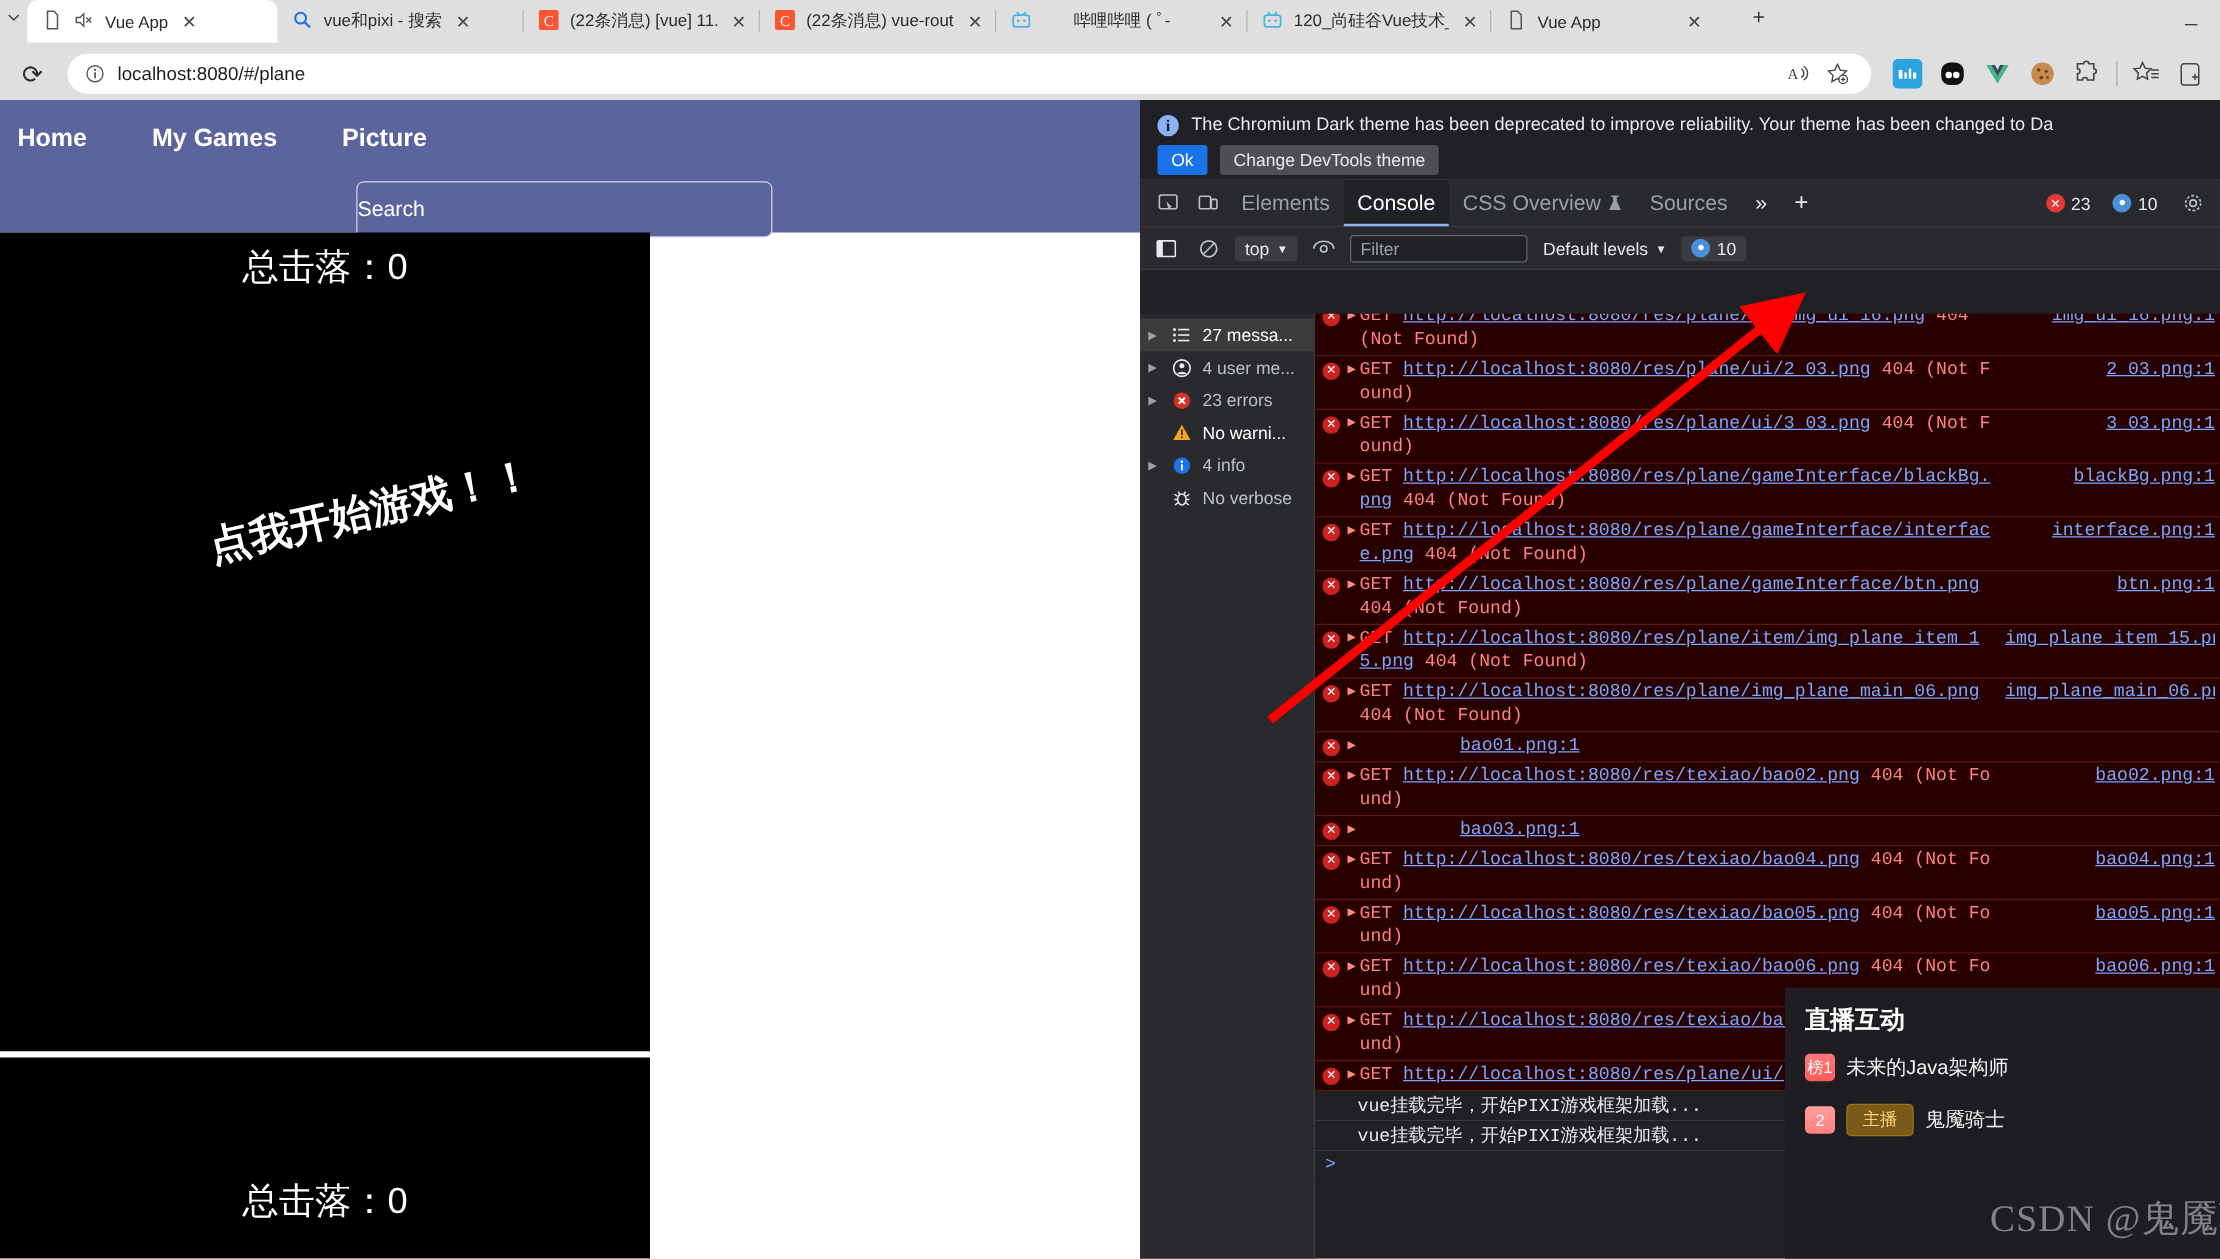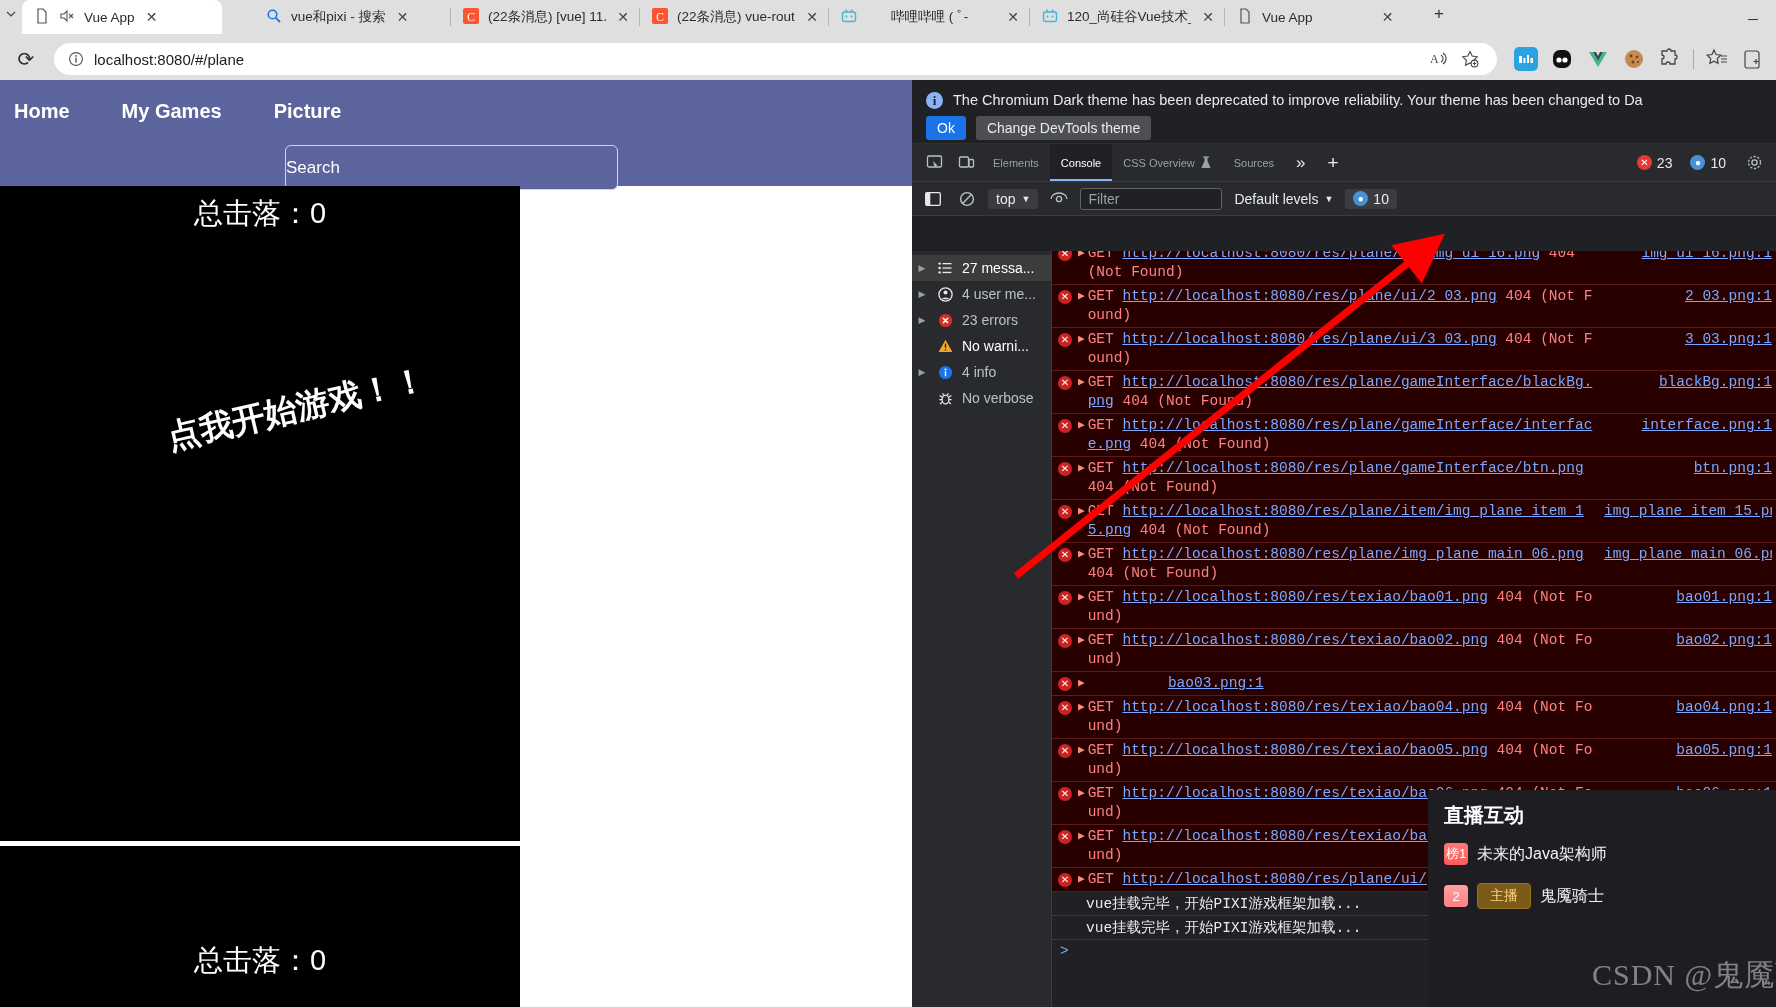--- a/index.html
+++ b/index.html
@@ -163,21 +163,21 @@
     height: 38px; display: flex; align-items: stretch;
     background: #292a2d; border-bottom: 1px solid #3c3c3c;
     padding-left: 6px;
   }
   .dt-tool-icon {
     width: 32px; display: flex; align-items: center; justify-content: center;
     color: #bdc1c6;
   }
   .dt-tab {
     display: flex; align-items: center; gap: 5px;
-    padding: 0 11px; font-size: 11px; color: #9aa0a6;
+    padding: 0 11px; font-size: 17px; color: #9aa0a6;
     position: relative;
   }
   .dt-tab.active { color: #ffffff; background: #202124; }
   .dt-tab.active::after {
     content: ''; position: absolute; left: 0; right: 0; bottom: 0;
     height: 2px; background: #8ab4f8;
   }
   .dt-tabs-right {
     margin-left: auto; display: flex; align-items: center; gap: 6px; padding-right: 6px;
   }
@@ -321,21 +321,21 @@
         <span class="tab-icon">
           <svg width="16" height="16" viewBox="0 0 16 16">
               <path d="M2 6 h3 l3-3 v10 l-3-3 H2 z" fill="none" stroke="#555" stroke-width="1.1"></path>
               <path d="M10 6 l4 4 M14 6 l-4 4" stroke="#555" stroke-width="1.1"></path>
             </svg>
         </span>
         <span class="tab-title">Vue App</span>
         <span class="tab-close">✕</span>
       </div>
 
-      <div class="tab" style="width:196px;margin-left:32px;">
+      <div class="tab" style="width:196px;">
         <span class="tab-icon">
           <svg width="16" height="16" viewBox="0 0 16 16">
               <circle cx="6.5" cy="6.5" r="4.3" fill="none" stroke="#1a73e8" stroke-width="1.6"></circle>
               <path d="M9.8 9.8 L14 14" stroke="#1a73e8" stroke-width="1.8"></path>
             </svg>
         </span>
         <span class="tab-title">vue和pixi - 搜索</span>
         <span class="tab-close">✕</span>
       </div>
 
@@ -787,26 +787,20 @@
             <a>http://localhost:8080/res/plane/img_</a><a>plane_main_06.png</a>
             <span class="log-404">404</span>
             <span class="log-404">(Not Found)</span>
           </span>
           <span class="log-src">img_plane_main_06.png:1</span>
         </div>
 
         <div class="log-row">
           <span class="err-ico">✕</span>
           <span class="exp-tri">▶</span>
-          <span class="log-main">
-            <span>GET</span>
-            <a>http://localhost:8080/res/texiao/bao01.png</a>
-            <span class="log-404">404</span>
-            <span class="log-404">(Not Found)</span>
-          </span>
           <span class="log-src">bao01.png:1</span>
         </div>
 
         <div class="log-row">
           <span class="err-ico">✕</span>
           <span class="exp-tri">▶</span>
           <span class="log-main">
             <span>GET</span>
             <a>http://localhost:8080/res/texiao/bao02.png</a>
             <span class="log-404">404</span>

